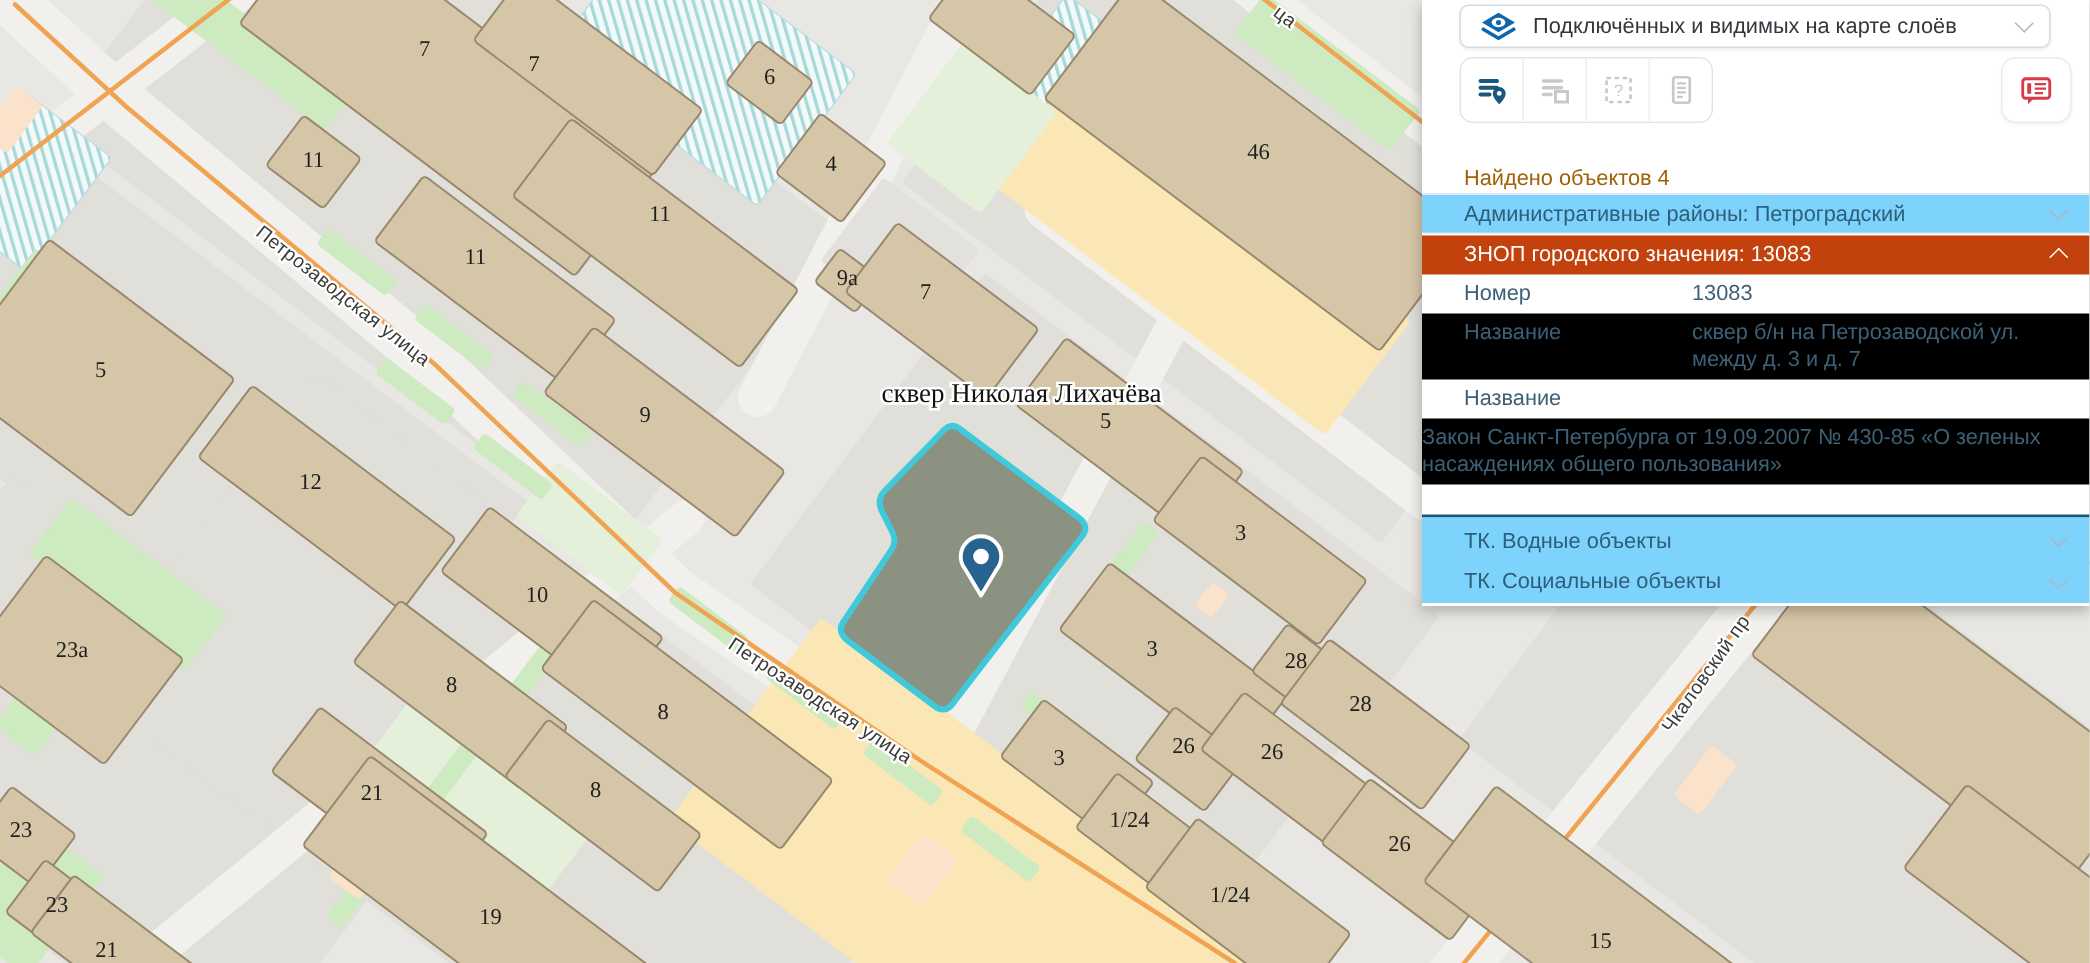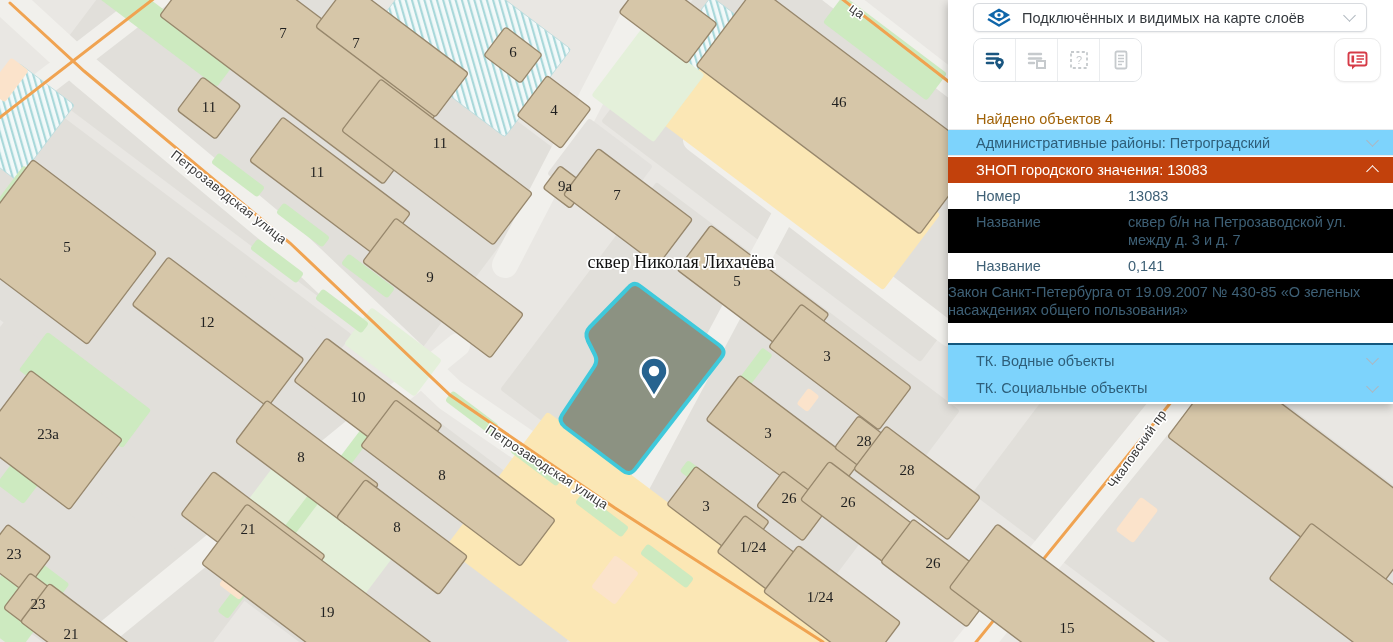--- a/index.html
+++ b/index.html
@@ -304,21 +304,20 @@
     <div class="drow">
       <div class="dlabel">Номер</div>
       <div class="dvalue">13083</div>
     </div>
     <div class="drow alt">
       <div class="dlabel">Название</div>
       <div class="dvalue">сквер б/н на Петрозаводской ул. между д. 3 и д. 7</div>
     </div>
     <div class="drow">
       <div class="dlabel">Название</div>
-      <div class="dvalue">0,141</div>
     </div>
     <div class="drow alt">
       <div class="dvalue">Закон Санкт-Петербурга от 19.09.2007 № 430-85 «О зеленых насаждениях общего пользования»</div>
     </div>
   </div>
 
   <div class="blue-line"></div>
 
   <div class="acc-header" id="acc-row-3">
     <span>ТК. Водные объекты</span>

